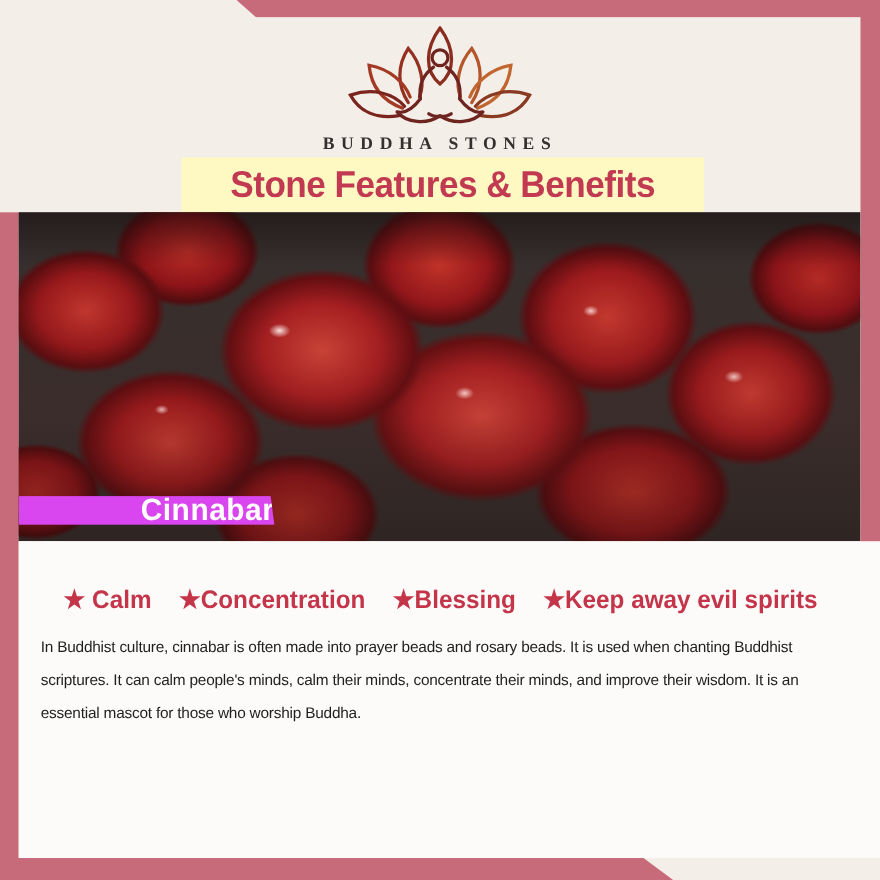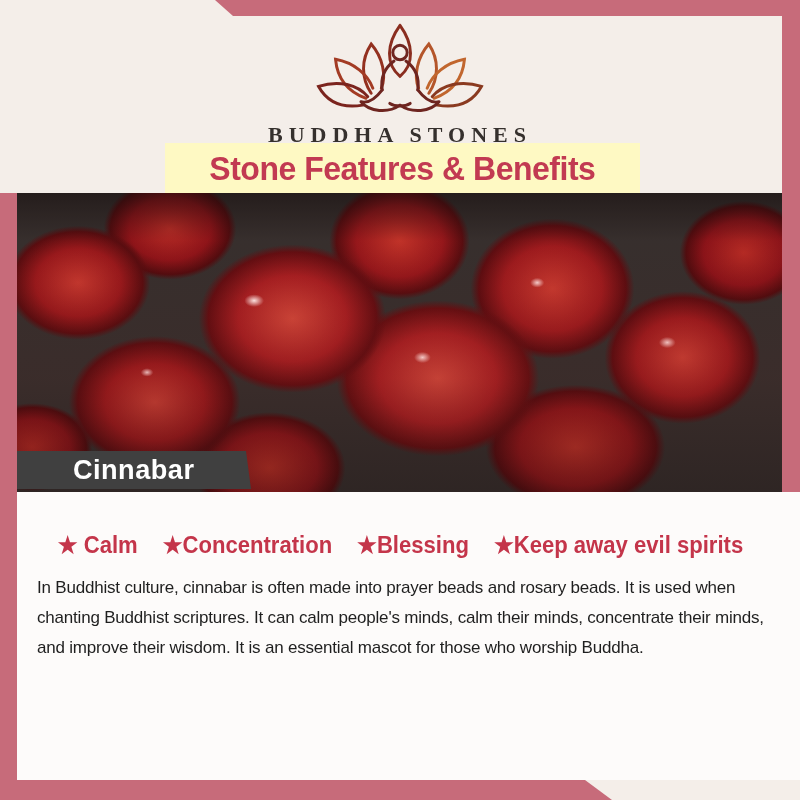--- a/index.html
+++ b/index.html
@@ -13,21 +13,21 @@
   .ribbon-right{left:782px;top:0;width:18px;height:598px;
     clip-path:polygon(0 0,18px 0,18px 598px,0 578px);}
   .ribbon-left{left:0;top:193px;width:17px;height:607px;}
   .ribbon-bottom{left:0;top:780px;width:615px;height:20px;
     clip-path:polygon(0 0,585px 0,612px 20px,0 20px);}
 
   
   .logo-wrap{position:absolute;left:0;top:22px;width:800px;text-align:center;}
   .lotus{display:block;margin:0 auto;}
   .brand{margin-top:5px;font-family:"Liberation Serif",serif;font-weight:600;
-    font-size:22px;letter-spacing:6px;color:#35302d;}
+    font-size:16px;letter-spacing:6px;color:#35302d;}
 
   
   .title-banner{position:absolute;left:165px;top:143px;width:475px;height:50px;
     background:#fef9c3;display:flex;align-items:center;justify-content:center;}
   .title-banner h1{margin:0;font-size:34px;font-weight:bold;color:#c23a52;
     letter-spacing:-0.5px;transform:scaleX(0.94);white-space:nowrap;}
 
   
   .photo{position:absolute;left:17px;top:193px;width:765px;height:299px;
     background-color:#3a3230;
@@ -46,33 +46,33 @@
       radial-gradient(90px 75px at 50% 16%, #cf362b 0%, #a0181c 48%, #5e0d10 70%, rgba(40,16,14,0) 78%),
       radial-gradient(130px 100px at 55% 62%, #e14b3e 0%, #b52124 45%, #6c0f12 70%, rgba(40,16,14,0) 78%),
       radial-gradient(105px 90px at 70% 32%, #d63d32 0%, #a91c1f 47%, #630d11 70%, rgba(40,16,14,0) 78%),
       radial-gradient(115px 80px at 73% 85%, #cc342a 0%, #9d171b 48%, #5c0c10 70%, rgba(40,16,14,0) 78%),
       radial-gradient(100px 85px at 87% 55%, #d94136 0%, #aa1c1f 46%, #640d11 70%, rgba(40,16,14,0) 78%),
       radial-gradient(80px 65px at 95% 20%, #c22d26 0%, #95141a 50%, #570c0f 72%, rgba(40,16,14,0) 80%),
       radial-gradient(75px 55px at 2% 85%, #bf2b24 0%, #921419 50%, #550b0e 72%, rgba(40,16,14,0) 80%);
     z-index:1;}
 
   
-  .stone-badge{position:absolute;left:17px;top:451px;width:234px;height:38px;
-    background:#404040;display:flex;align-items:center;justify-content:center;
+  .stone-badge{position:absolute;left:17px;top:451px;width:234px;height:26px;
+    background:#d946ef;display:flex;align-items:center;justify-content:flex-end;
     clip-path:polygon(0 0,229px 0,234px 38px,0 38px);z-index:3;}
   .stone-badge span{color:#ffffff;font-weight:bold;font-size:28px;letter-spacing:0.5px;
     transform:scaleX(0.97);}
 
   
   .content-panel{position:absolute;left:17px;top:492px;width:783px;height:288px;
     background:#fdfbfa;z-index:2;box-sizing:border-box;padding:40px 36px 0 20px;}
   .features-row{display:flex;justify-content:center;gap:26px;
     color:#c4354a;font-weight:bold;font-size:23px;white-space:nowrap;
     transform:scaleX(0.96);}
-  .description{margin-top:14px;font-size:17px;line-height:30px;color:#1f1f1f;
+  .description{margin-top:14px;font-size:14px;line-height:30px;color:#1f1f1f;
     letter-spacing:-0.2px;}
 </style>
 </head>
 <body>
 
 <div class="canvas">
 
   <div class="ribbon ribbon-top"></div>
   <div class="ribbon ribbon-right"></div>
   <div class="ribbon ribbon-left"></div>

